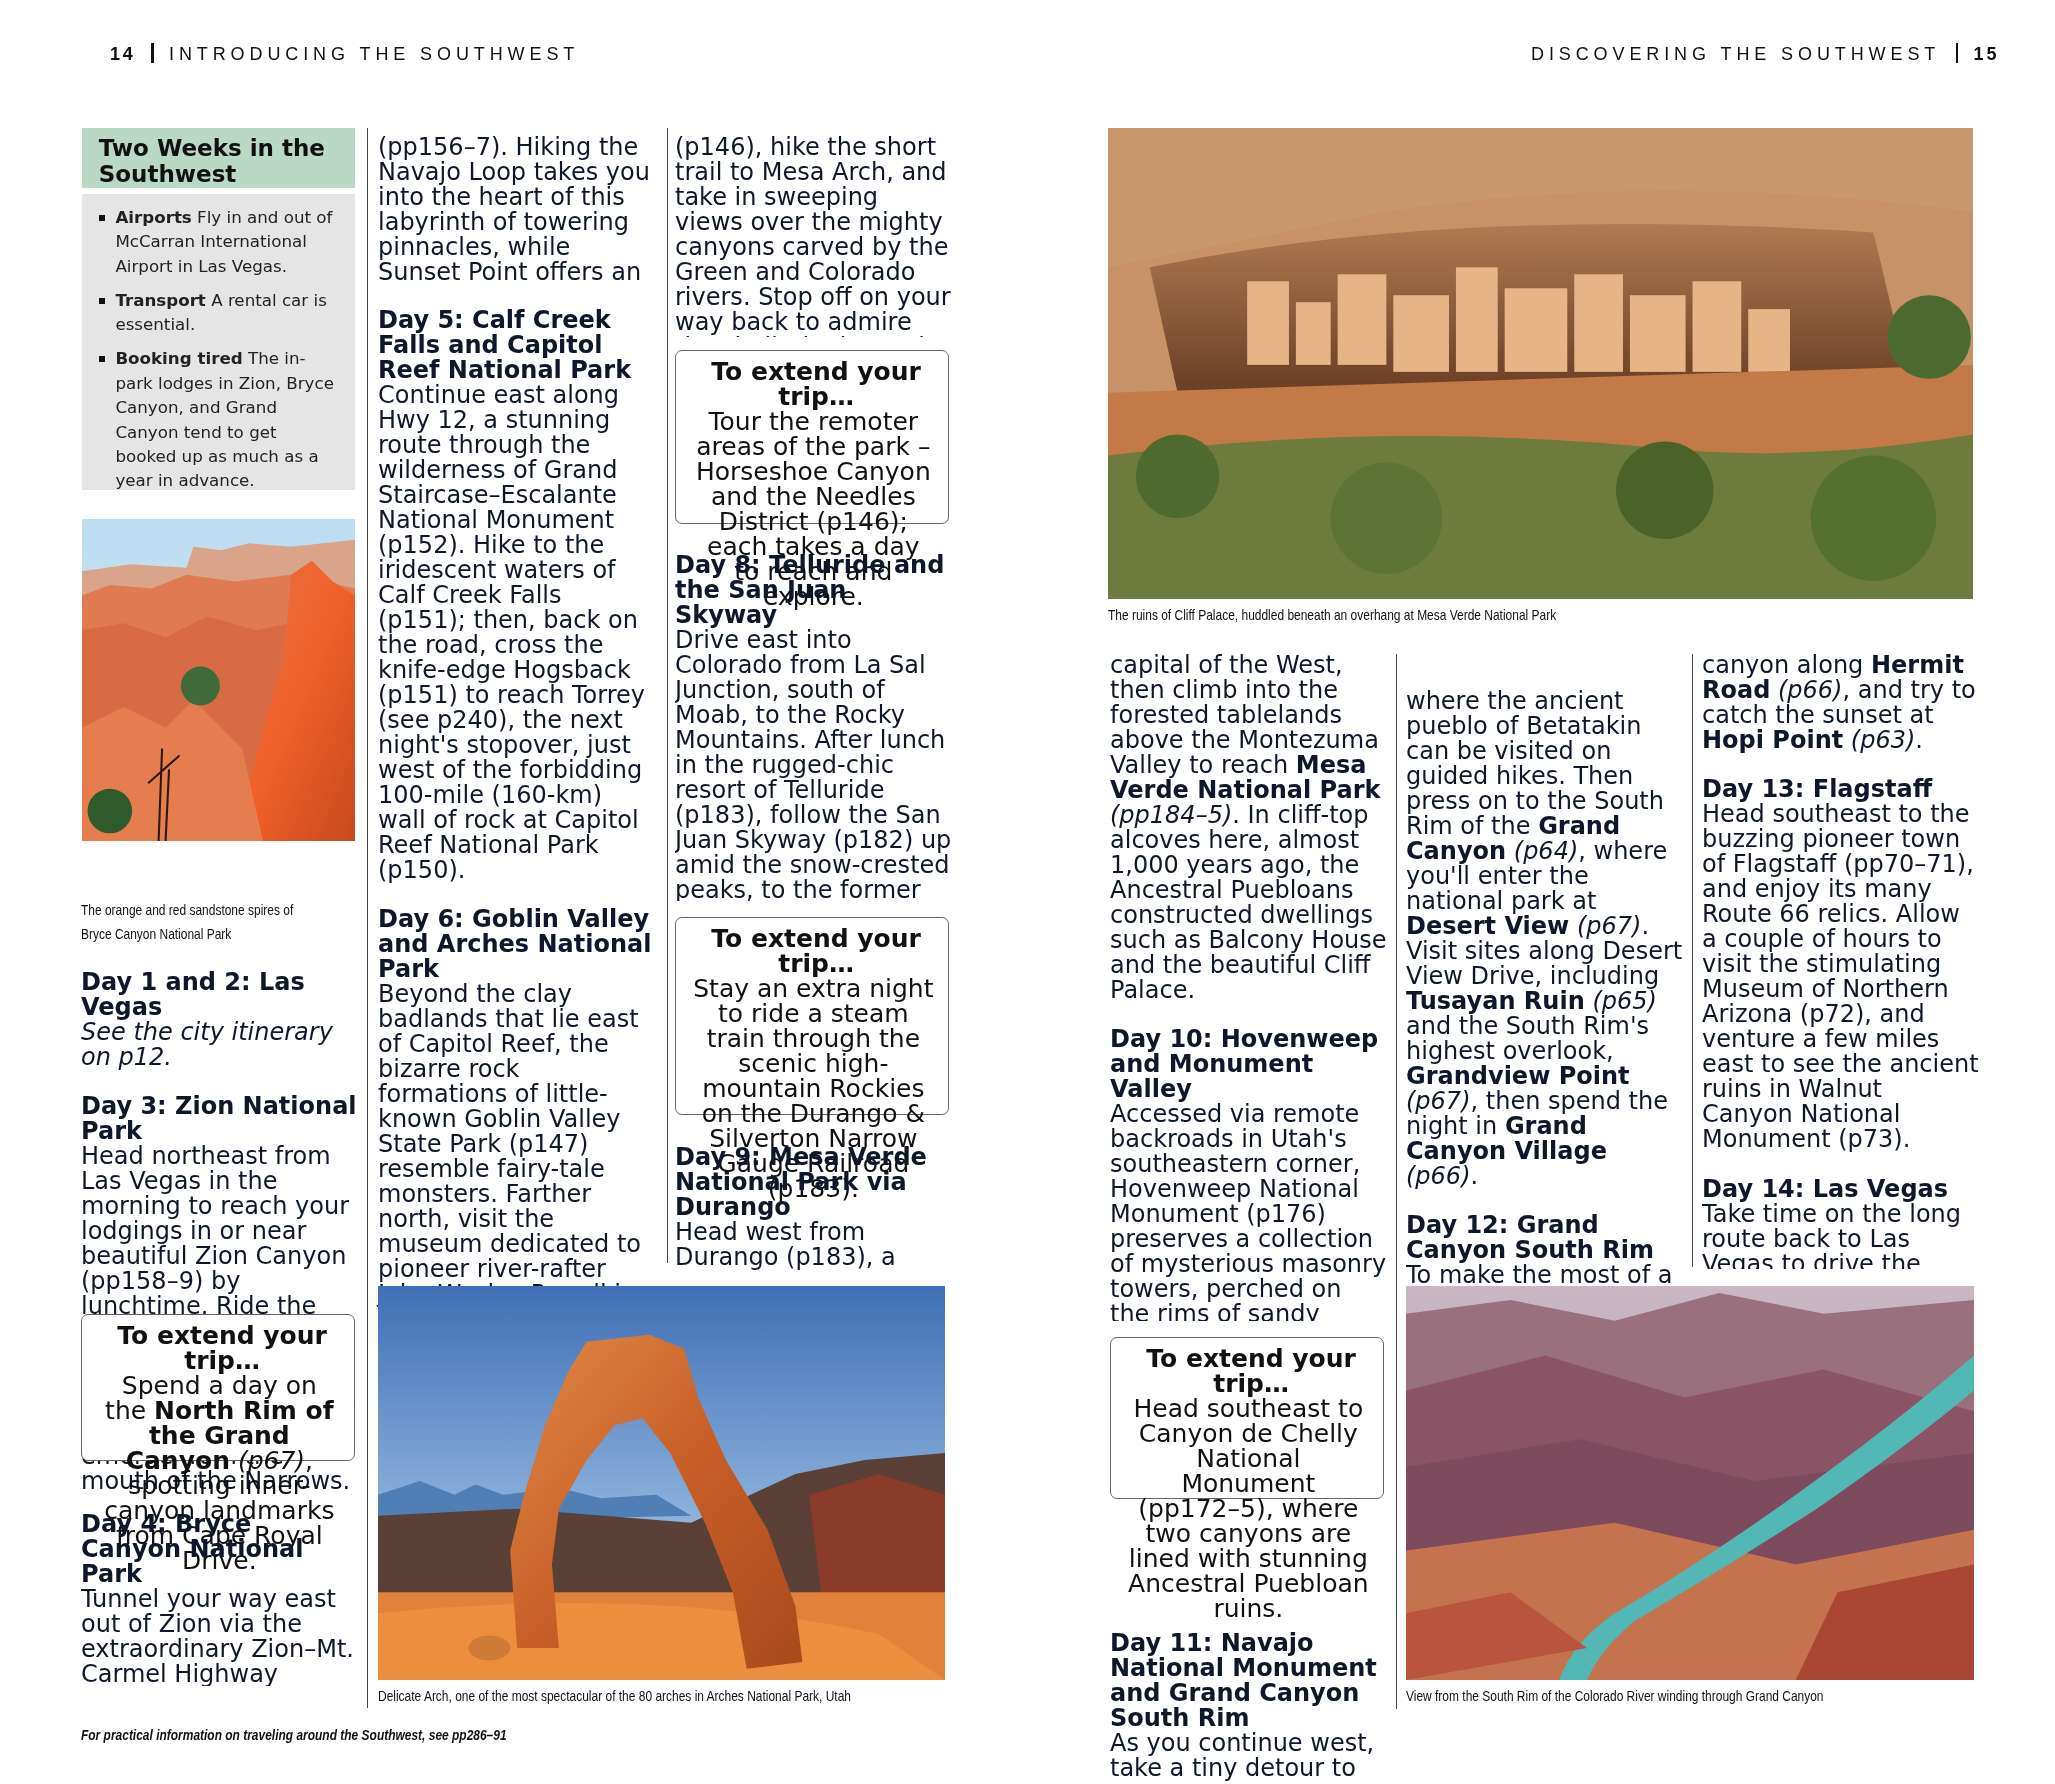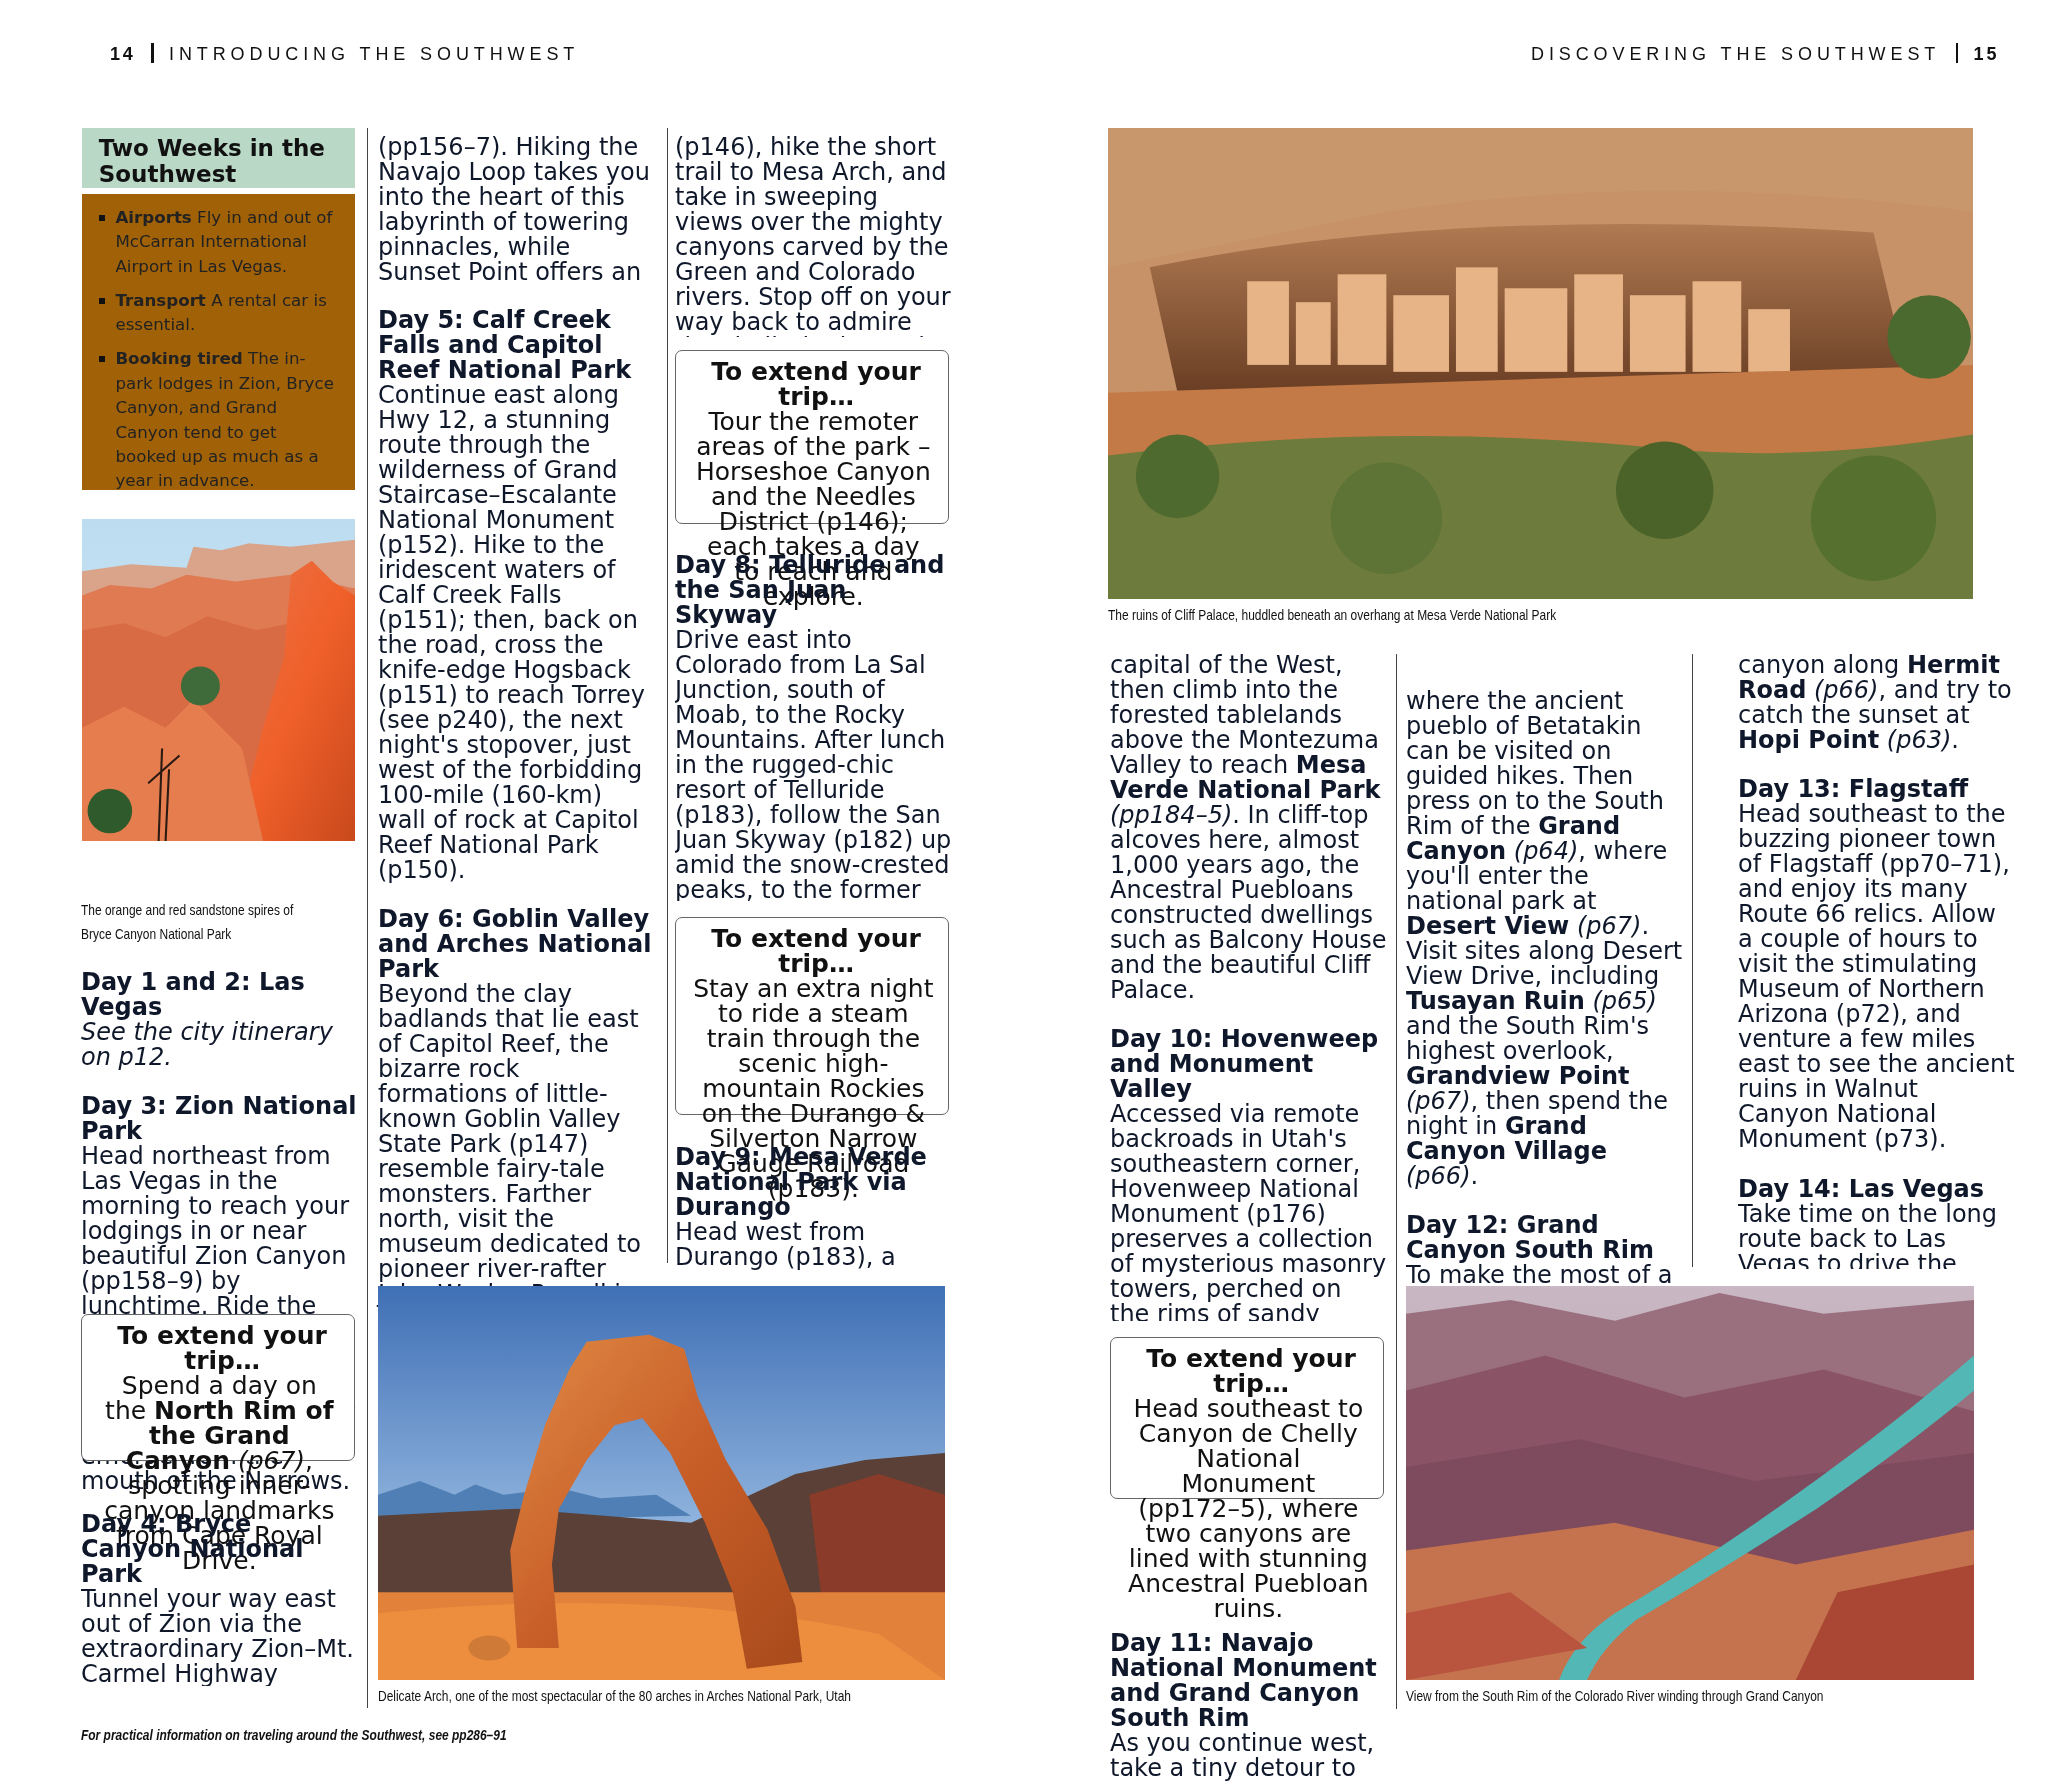--- a/index.html
+++ b/index.html
@@ -16,21 +16,21 @@
   .col b, .col .bold { font-weight: bold; }
   .col i { font-style: italic; }
   .day { margin-top: 24.4px !important; }
   .day-title { font-weight: bold; display: block; }
   .divider { position: absolute; width: 1.4px; background: #444; }
   .sidebar-head { position: absolute; left: 82px; top: 128px; width: 273px; height: 60px;
                   background: #bad8c6; }
   .sidebar-head span { position: absolute; left: 16.7px; top: 7px; font-weight: bold;
                        font-size: 23px; line-height: 26px; color: #111; }
   .sidebar-body { position: absolute; left: 82px; top: 194px; width: 273px; height: 296px;
-                  background: #a16207; }
+                  background: #e5e5e5; }
   .sidebar-body ul { list-style: none; margin: 0; padding: 11px 12.5px 0 16.7px; }
   .sidebar-body li { position: relative; padding-left: 16.7px; font-size: 16.7px;
                      line-height: 24.4px; margin-bottom: 9.7px; color: #222; }
   .sidebar-body li::before { content: ""; position: absolute; left: 0; top: 9.7px;
                              width: 6.3px; height: 6.3px; background: #111; }
   .extend-box { position: absolute; border: 1.4px solid #666; border-radius: 7px;
                 box-sizing: border-box; padding: 8.4px 14px 8.4px 16.7px; font-size: 25px;
                 line-height: 25px; background: #fff; text-align: center; }
   .extend-box .extend-title { font-weight: bold; display: block; padding-left: 5.6px; }
   .caption { position: absolute; font-family: "Liberation Sans", sans-serif;
@@ -218,21 +218,21 @@
 
 <div class="divider" style="left:1396px; top:654px; height:1055px;"></div>
 
 <div class="col" style="left:1406px; top:653px; width:278px; height:616px; overflow:hidden;margin-top:36px;">
   <p>where the ancient pueblo of Betatakin can be visited on guided hikes. Then press on to the South Rim of the <b>Grand Canyon</b> <i>(p64)</i>, where you'll enter the national park at <b>Desert View</b> <i>(p67)</i>. Visit sites along Desert View Drive, including <b>Tusayan Ruin</b> <i>(p65)</i> and the South Rim's highest overlook, <b>Grandview Point</b> <i>(p67)</i>, then spend the night in <b>Grand Canyon Village</b> <i>(p66)</i>.</p>
   <p class="day"><span class="day-title">Day 12: Grand Canyon South Rim</span><span>To make the most of a full day on the South Rim, and minimize exposure to the desert sun, set off early to hike the Bright Angel Trail (p67) down into the canyon; don't try to reach the Colorado River, and turn back well before you're tired. Spend the afternoon touring the canyon along Hermit Road (p66), and try to catch the sunset at Hopi Point (p63).</span></p>
 </div>
 
 <div class="divider" style="left:1692px; top:654px; height:613px;"></div>
 
-<div class="col" style="left:1738px; top:653px; width:278px; height:616px; overflow:hidden;">
+<div class="col" style="left:1702px; top:653px; width:278px; height:616px; overflow:hidden;">
   <p>canyon along <b>Hermit Road</b> <i>(p66)</i>, and try to catch the sunset at <b>Hopi Point</b> <i>(p63)</i>.</p>
   <p class="day"><span class="day-title">Day 13: Flagstaff</span><span>Head southeast to the buzzing pioneer town of Flagstaff (pp70–71), and enjoy its many Route 66 relics. Allow a couple of hours to visit the stimulating Museum of Northern Arizona (p72), and venture a few miles east to see the ancient ruins in Walnut Canyon National Monument (p73).</span></p>
   <p class="day"><span class="day-title">Day 14: Las Vegas</span><span>Take time on the long route back to Las Vegas to drive the final remaining segment of Route 66 (pp54–5), stopping in Seligman, and to plumb the depths of the colossal Hoover Dam (p124), on the Arizona/Nevada border.</span></p>
 </div>
 
 <div class="photo" style="left:1406px; top:1286px; width:568px; height:394px;">
   <svg width="568" height="394" viewBox="0 0 816 566" preserveAspectRatio="none">
     <defs>
       <linearGradient id="gsky" x1="0" y1="0" x2="0" y2="1">
           <stop offset="0" stop-color="#c9b8c4"></stop>

